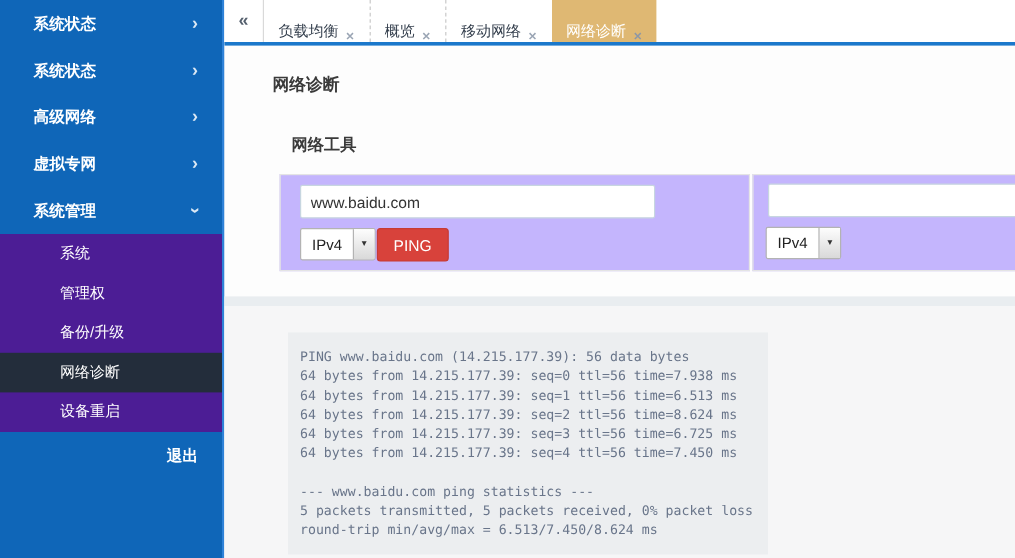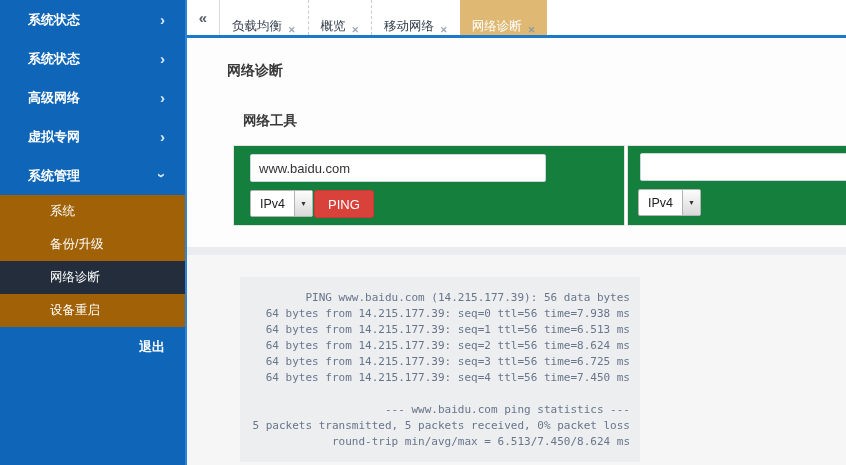--- a/index.html
+++ b/index.html
@@ -9,21 +9,21 @@
 
   
   .sidebar { position:absolute; left:0; top:0; width:187px; height:465px;
              background:#0f66b8; border-right:2px solid #2e82d8; }
   .nav-item { height:39px; display:flex; align-items:center;
               padding:0 20px 0 28px; color:#fff; font-size:13px; font-weight:bold;
               cursor:pointer; }
   .nav-item .arrow { margin-left:auto; font-size:15px; font-weight:bold;
                      color:rgba(255,255,255,.85); line-height:1; }
   .arrow.down { transform:rotate(90deg); }
-  .submenu { background:#a16207; }
+  .submenu { background:#4c1d95; }
   .sub-item { height:33px; display:flex; align-items:center;
               padding-left:50px; color:#fff; font-size:12.5px; cursor:pointer; }
   .sub-item.selected { background:#232d3b; }
   .logout { height:40px;justify-content:flex-end; }
 
   
   .main { position:absolute; left:187px; top:0; width:659px; height:465px;
           background:#fdfdfd; }
 
   
@@ -40,21 +40,21 @@
   .tab.active { background:#dfb873; color:#fff; border-left:none; }
   .tab.active .close { color:#8d97a6; }
 
   
   .page-title { position:absolute; left:40px; top:62px; font-size:14px;
                 font-weight:bold; color:#3a3a3a; }
   .section-title { position:absolute; left:56px; top:112px; font-size:13.5px;
                    font-weight:bold; color:#3a3a3a; }
 
   .tool-box { position:absolute; top:145px; height:81px;
-              border:1px solid #e4e4e4; background:#15803d; }
+              border:1px solid #e4e4e4; background:#c4b5fd; }
   .box-ping  { left:46px;  width:392px; }
   .box-trace { left:440px; width:240px; }
 
   .host-input { position:absolute; height:28px; border:1px solid #c7d6e0;
                 border-radius:2px; padding:0 8px; font-size:13px; color:#333;
                 font-family:"Liberation Sans", sans-serif; background:#fff; }
   .box-ping  .host-input { left:16px; top:8px; width:296px; }
   .box-trace .host-input { left:12px; top:7px;  width:215px; }
 
   .select { position:absolute; display:inline-flex; height:27px;
@@ -75,21 +75,21 @@
                 font-family:"Liberation Sans", sans-serif;text-align:right; }
   .box-ping  .btn-danger { left:80px; top:44px; }
   .box-trace .btn-danger { left:66px; top:43px; }
 
   .section-band { position:absolute; left:0; top:247px; width:659px; height:8px;
                   background:#e9edf0; }
   .lower-bg { position:absolute; left:0; top:255px; width:659px; height:210px;
               background:#f6f6f7; }
 
   .console { position:absolute; left:53px; top:277px; width:400px; height:185px;
-             background:#eceef0; overflow:hidden;text-align:right; }
+             background:#eceef0; overflow:hidden; }
   .console pre { margin:0; padding:13px 10px; white-space:pre;
                  font-family:"DejaVu Sans Mono", monospace;
                  font-size:11px; line-height:16px; color:#69758a; }
 </style>
 </head>
 <body>
 
 <div class="stage">
 
   <div class="sidebar">
@@ -110,20 +110,23 @@
       <span class="arrow">›</span>
     </div>
     <div class="nav-item">
       <span>系统管理</span>
       <span class="arrow down">›</span>
     </div>
 
     <div class="submenu">
       <div class="sub-item">
         <span>系统</span>
+      </div>
+      <div class="sub-item">
+        <span>管理权</span>
       </div>
       <div class="sub-item">
         <span>备份/升级</span>
       </div>
       <div class="sub-item selected">
         <span>网络诊断</span>
       </div>
       <div class="sub-item">
         <span>设备重启</span>
       </div>

